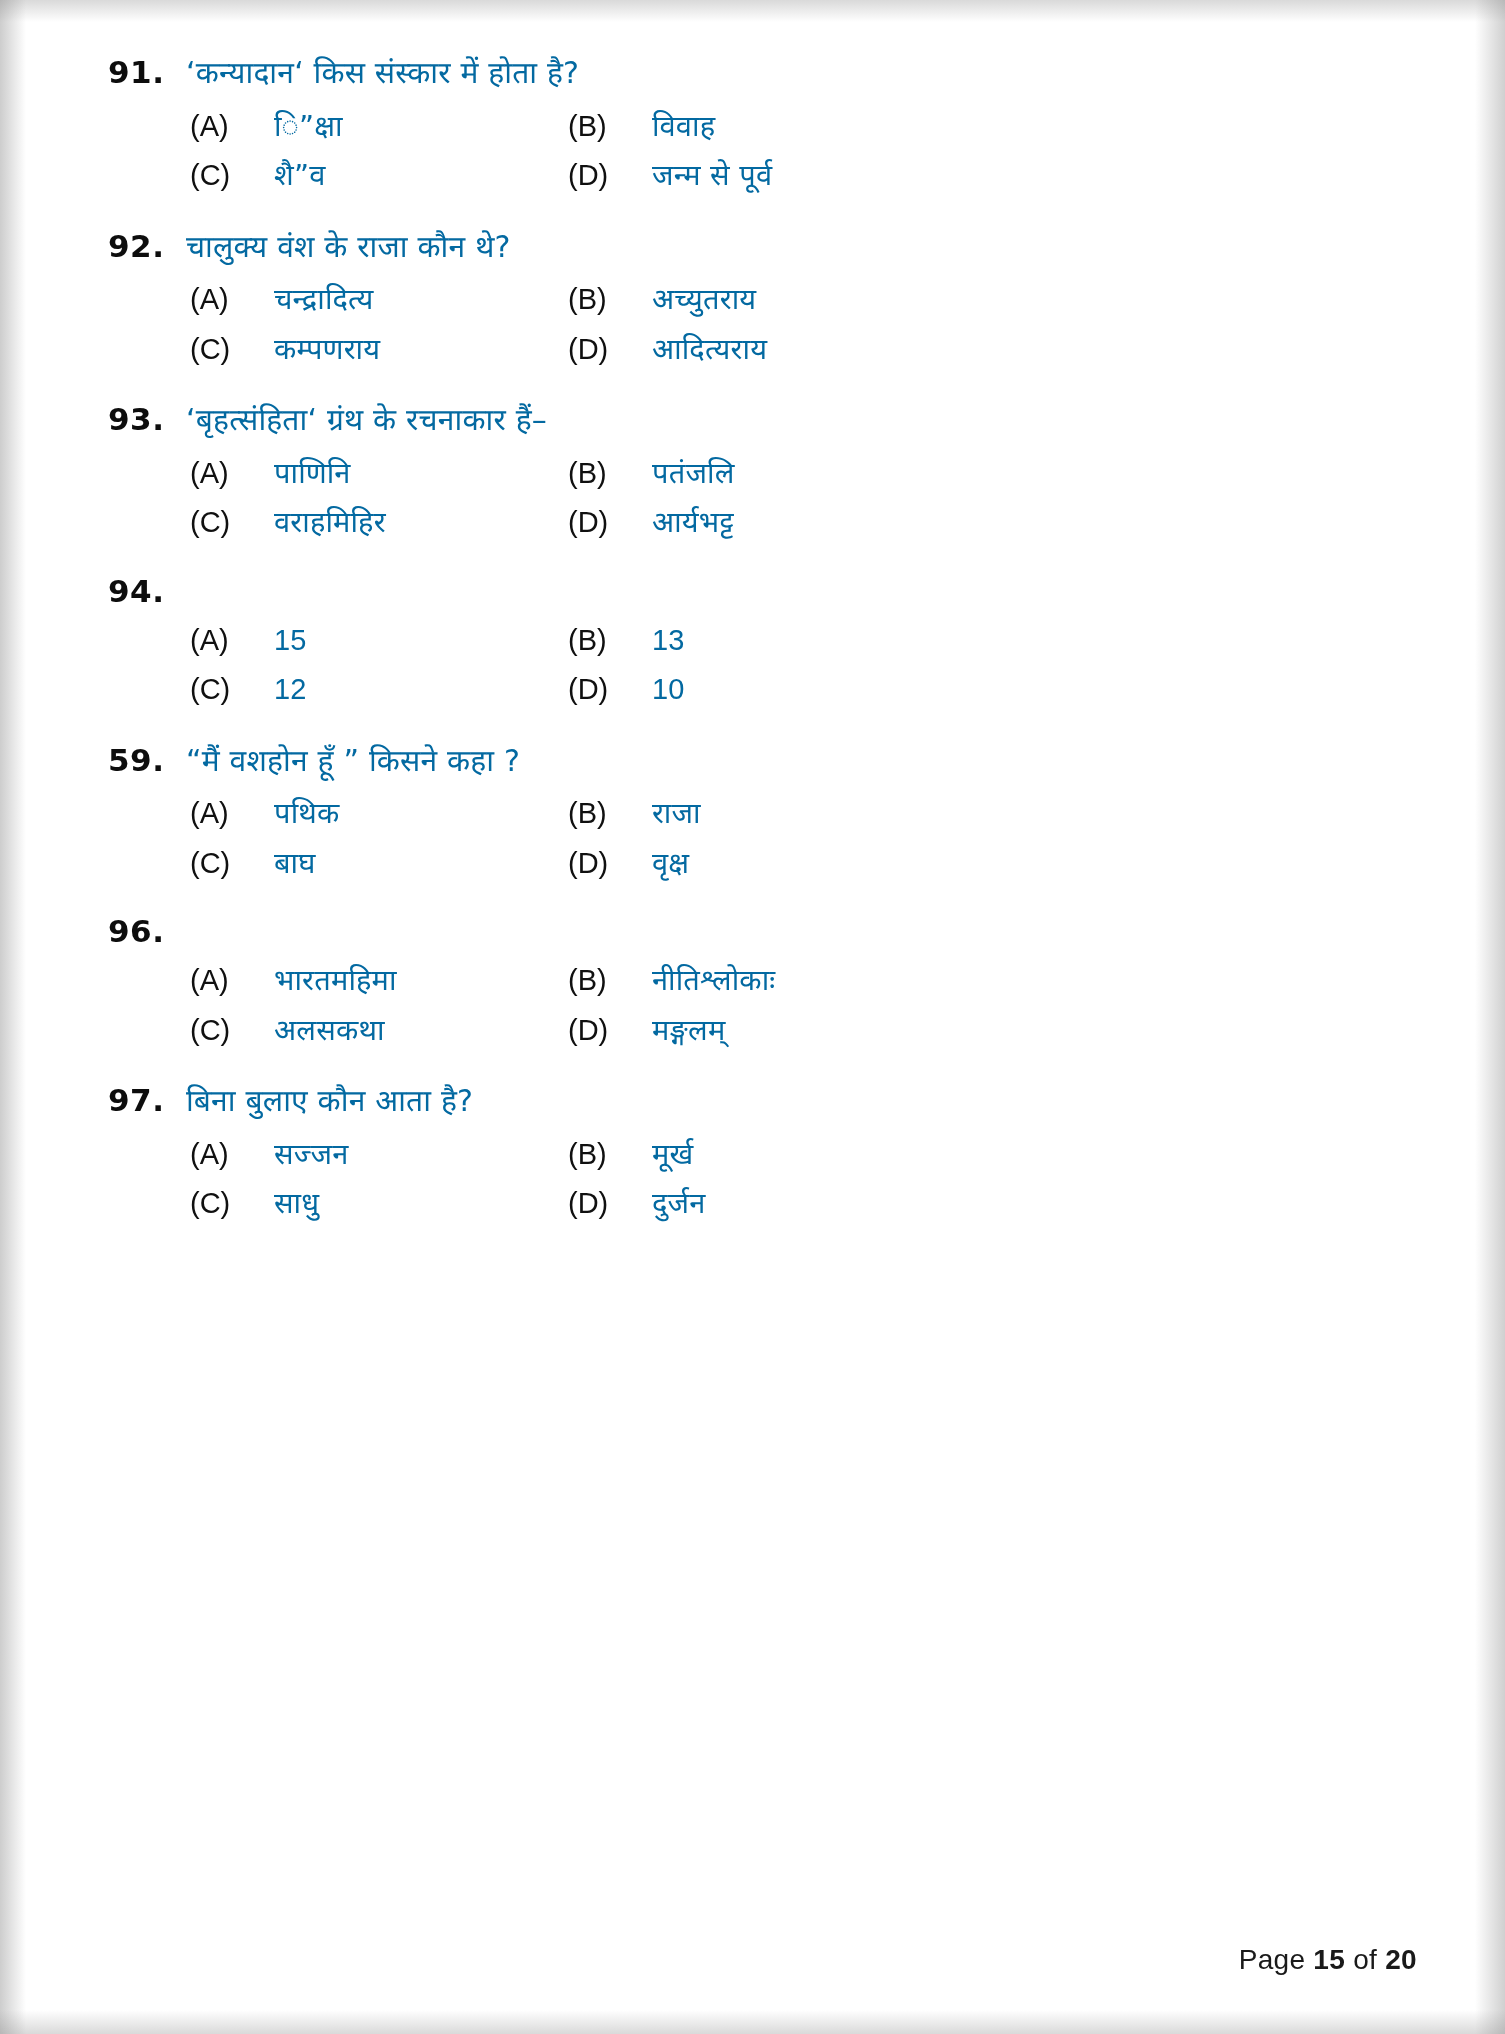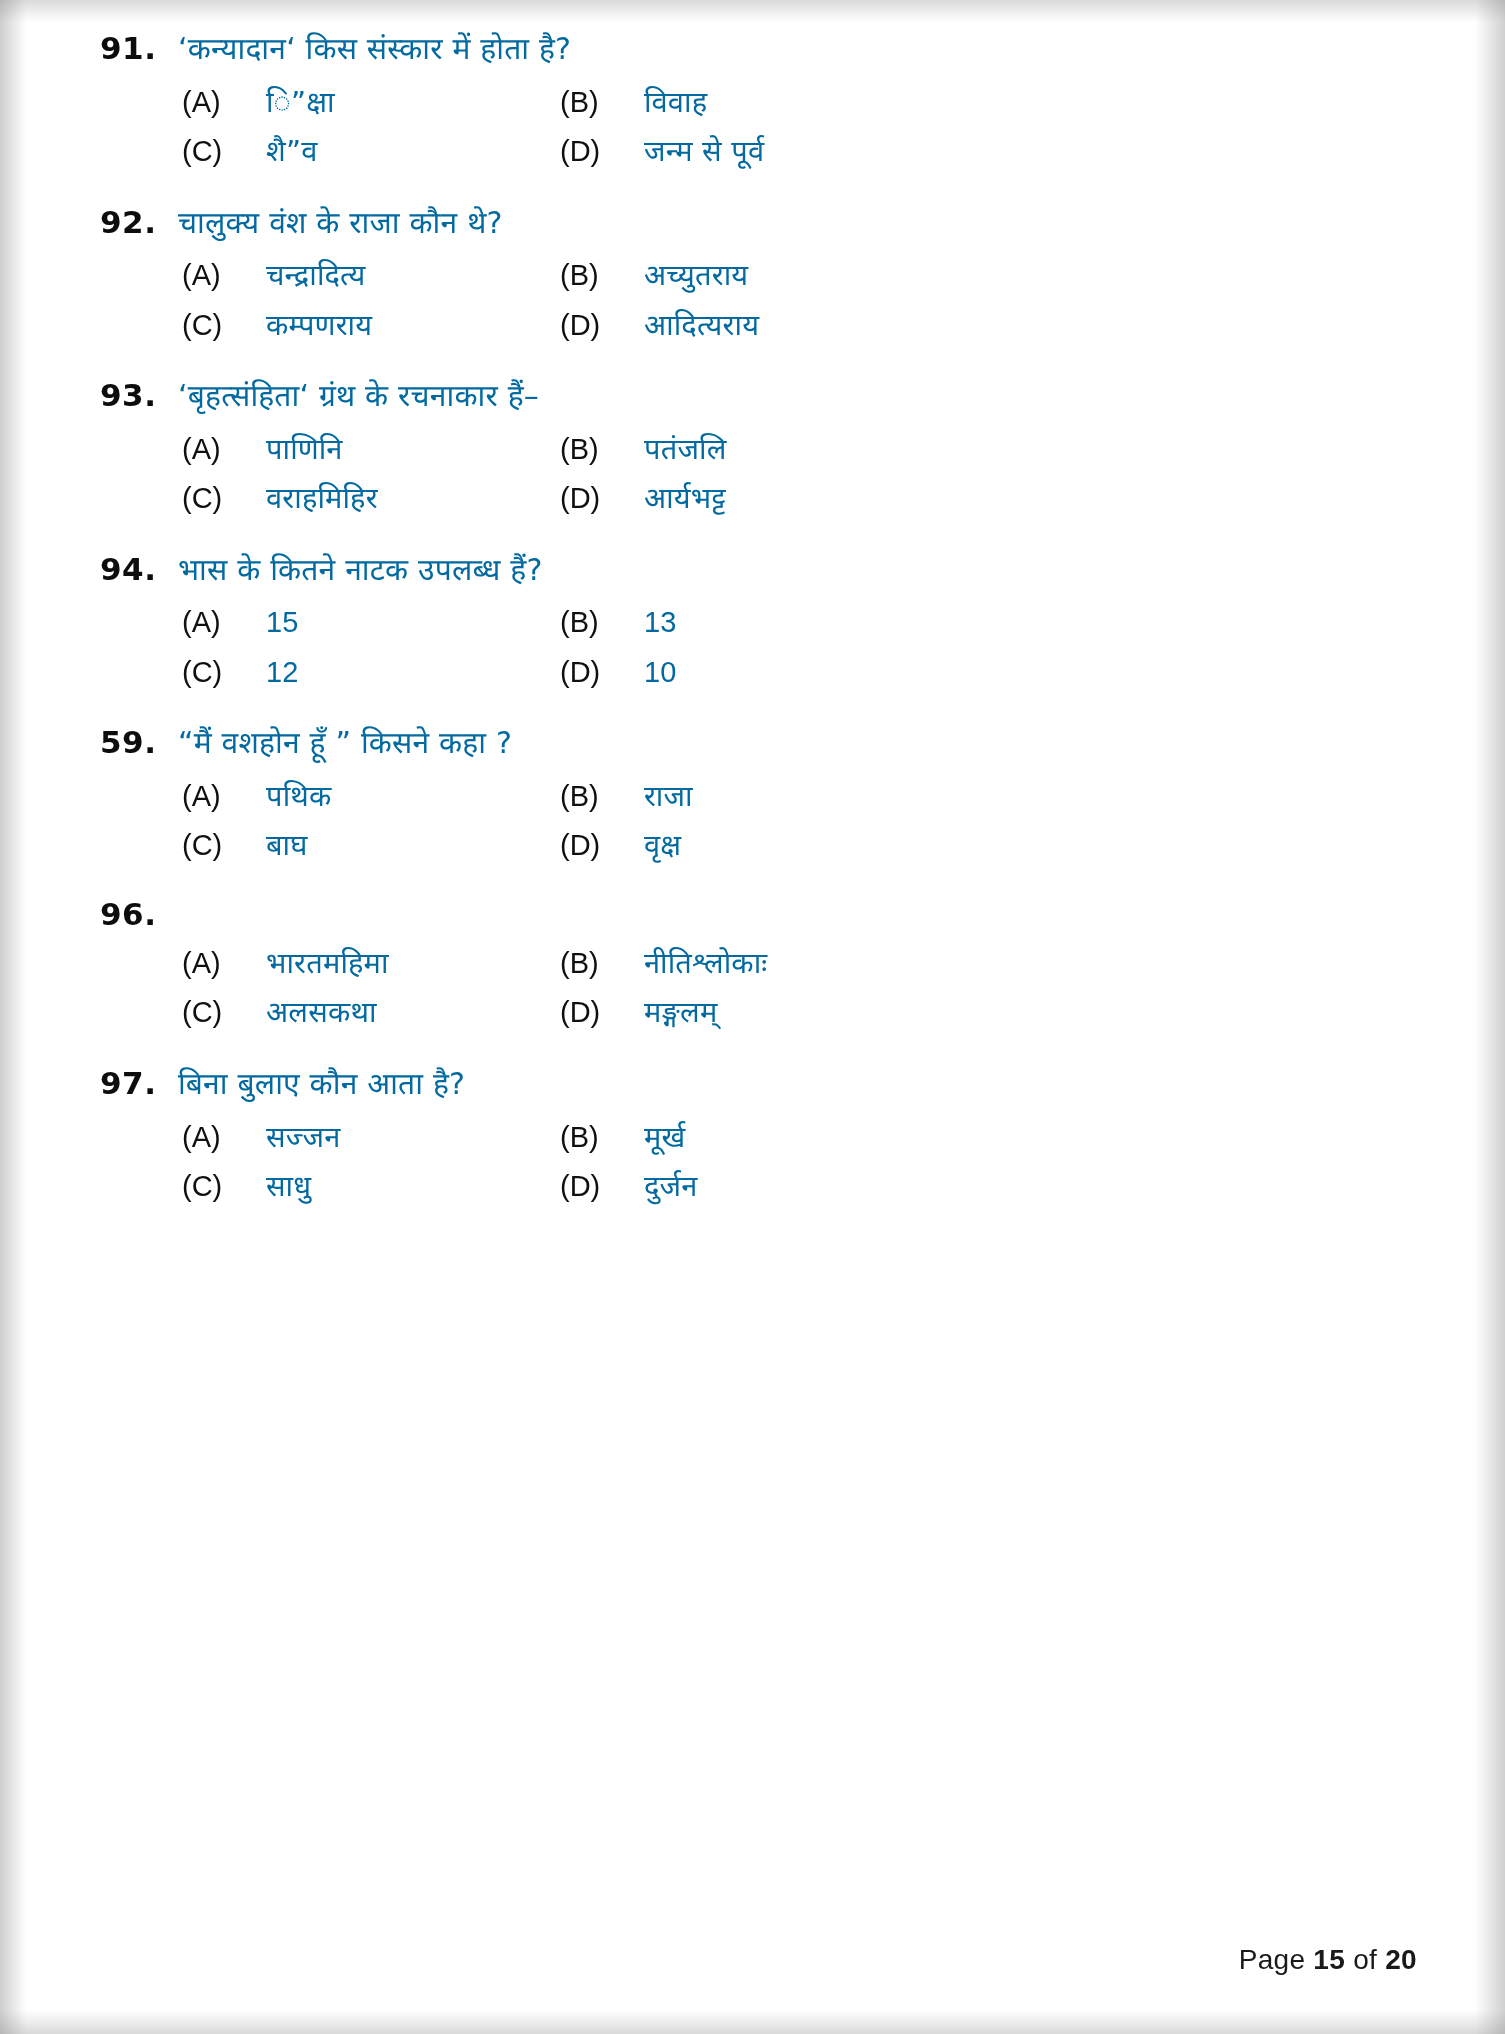--- a/index.html
+++ b/index.html
@@ -43,24 +43,24 @@
   .scan-edge-bottom {
     position: absolute;
     left: 0; right: 0; bottom: 0;
     height: 24px;
     background: linear-gradient(to top, rgba(130,130,130,0.30), rgba(255,255,255,0));
     pointer-events: none;
   }
 
   .content {
     position: absolute;
-    left: 0;
+    left: 8px;
     top: 0;
     right: 0;
-    padding: 28px 70px 0 100px;
+    padding: 52px 70px 0 100px;
     box-sizing: border-box;
   }
 
   .q-block {
     margin-bottom: 4px;
   }
 
   .q-line {
     display: flex;
     align-items: baseline;
@@ -209,21 +209,20 @@
           <div class="opt opt-d">
             <span class="opt-key">(D)</span>
             <span class="opt-val">आर्यभट्ट</span>
           </div>
         </div>
         <div class="spacer-sm"></div>
       </div>
       <div class="q-block">
         <div class="q-line">
           <span class="q-num">94.</span>
-          <span class="q-text">भास के कितने नाटक उपलब्ध हैं?</span>
         </div>
         <div class="opt-row">
           <div class="opt opt-a">
             <span class="opt-key">(A)</span>
             <span class="opt-val numeric">15</span>
           </div>
           <div class="opt opt-b">
             <span class="opt-key">(B)</span>
             <span class="opt-val numeric">13</span>
           </div>

